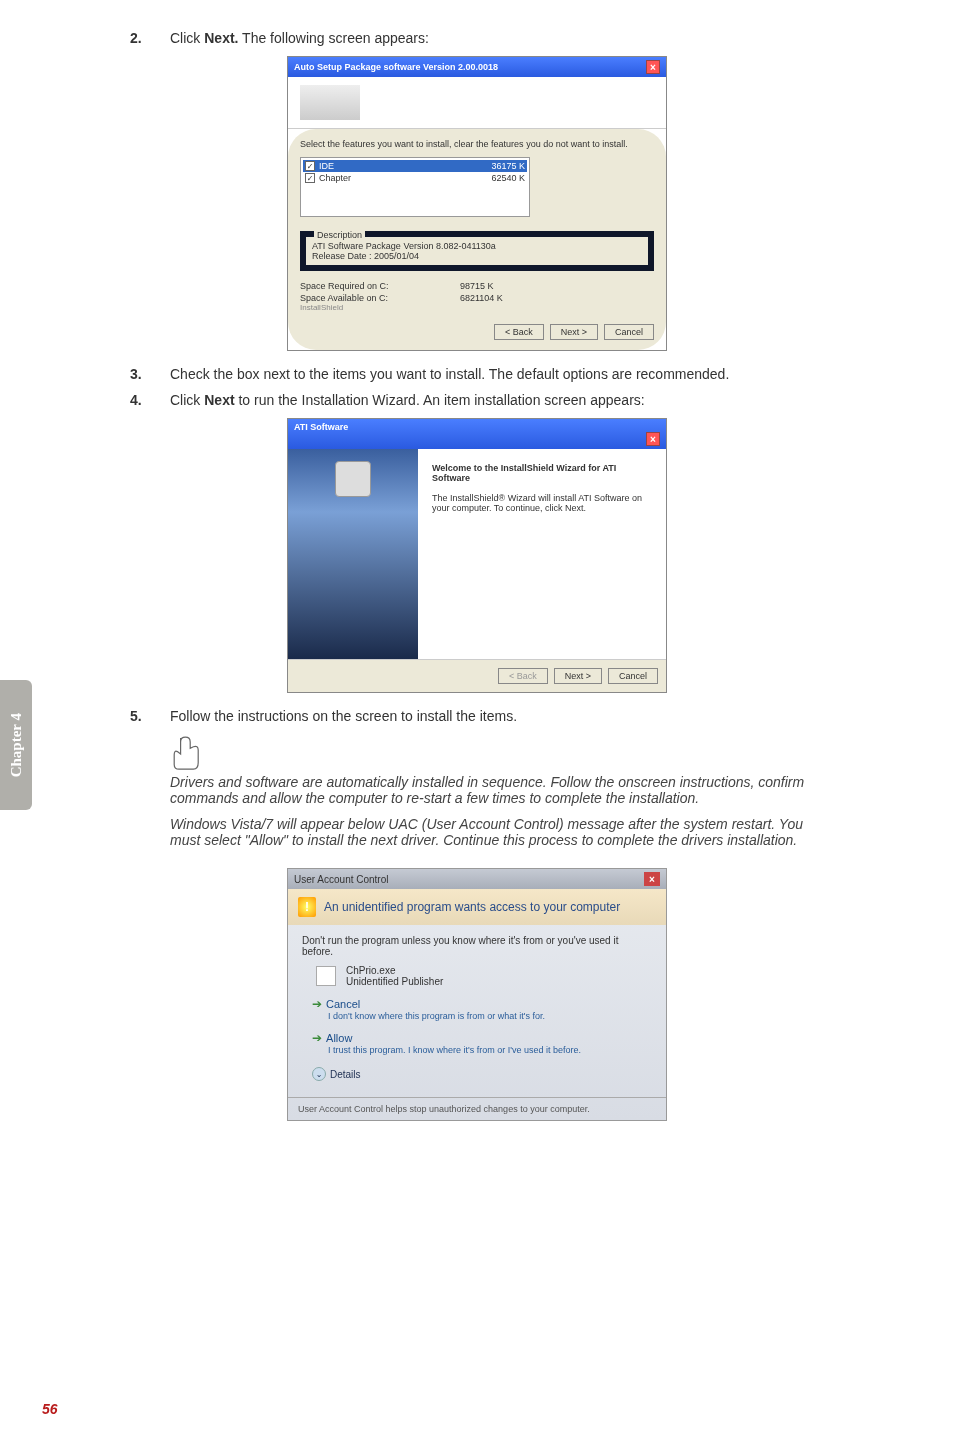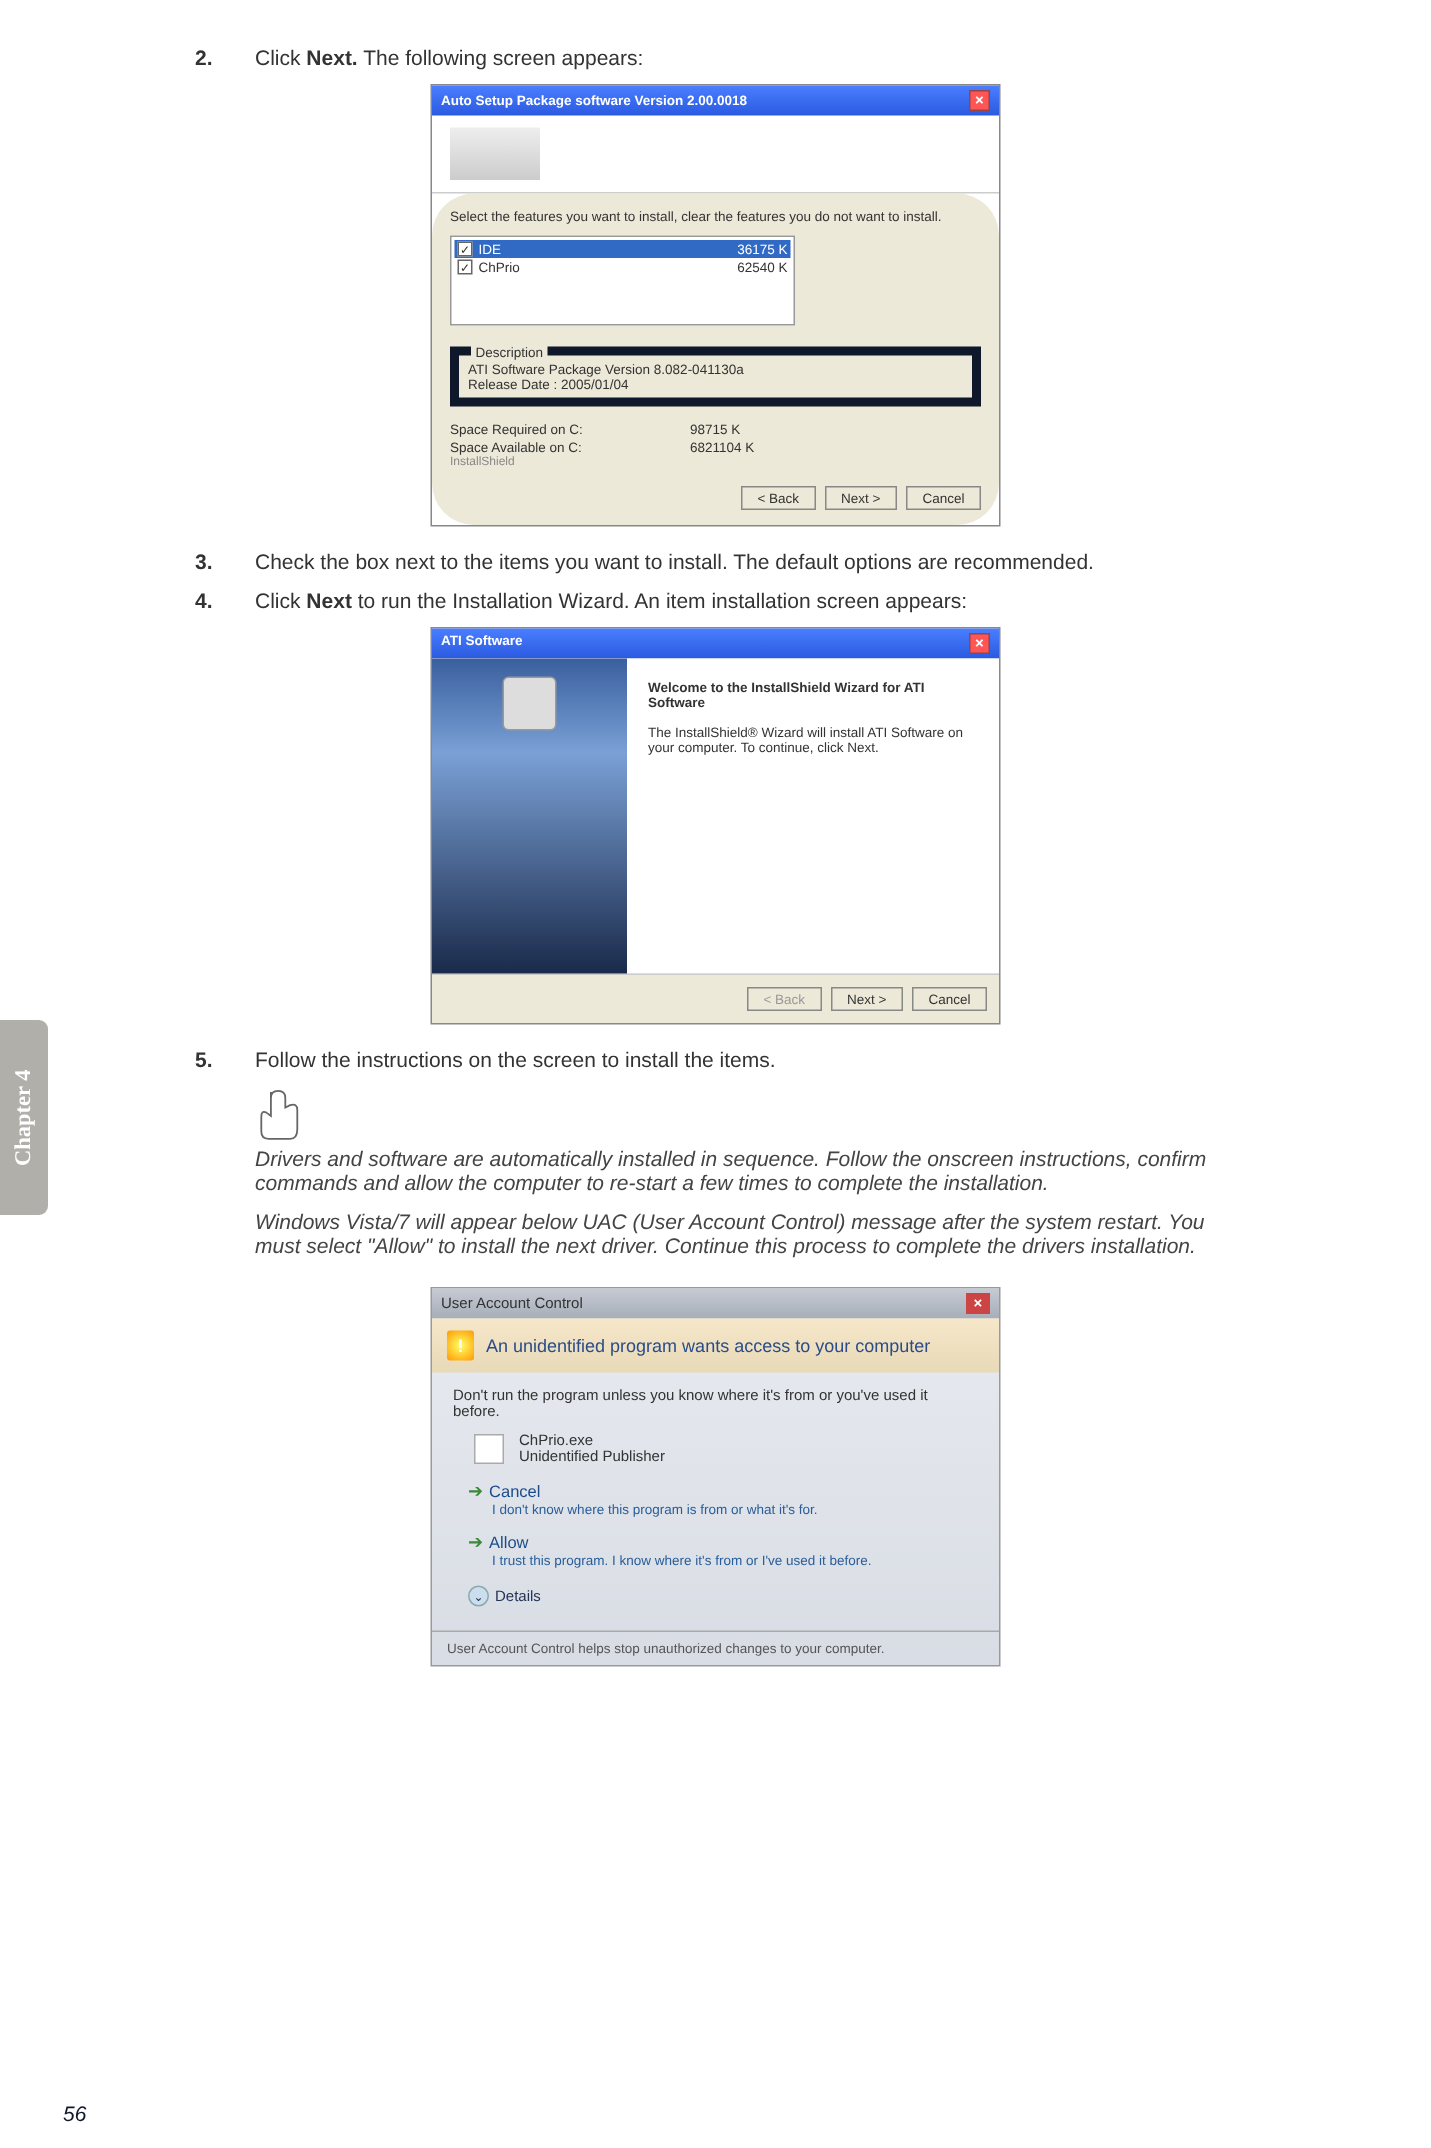--- a/index.html
+++ b/index.html
@@ -28,21 +28,21 @@
   .cb { width: 10px; height: 10px; border: 1px solid #666; background: #fff; margin-right: 4px; display: flex; align-items: center; justify-content: center; font-size: 8px; color: #333; }
   .feature-row .name { flex: 1; }
   .desc-box { border: 6px solid #0f172a; margin-top: 14px; padding: 4px 6px; position: relative; }
   .desc-box .lab { position: absolute; top: -7px; left: 8px; background: #ece9d8; padding: 0 3px; }
   .space { margin-top: 10px; display: flex; }
   .btnrow { display: flex; justify-content: flex-end; gap: 6px; margin-top: 12px; }
   .btn { border: 1px solid #888; background: #ece9d8; padding: 2px 10px; font-size: 9px; }
 
   
   .dlg2 { width: 380px; margin: 5px auto 15px; border: 1px solid #888; font-size: 9px; color: #333; }
-  .dlg2 .titlebar { background: linear-gradient(#4a7eff, #2a5ae0); color: #fff; padding: 3px 6px; font-weight: bold; display: flex; }
+  .dlg2 .titlebar { background: linear-gradient(#4a7eff, #2a5ae0); color: #fff; padding: 3px 6px; font-weight: bold; display: flex; flex-direction: column; }
   .dlg2 .titlebar .x { margin-left: auto; width: 14px; height: 14px; background: #f55; color: #fff; display: flex; align-items: center; justify-content: center; border: 1px solid #944; font-size: 10px; }
   .dlg2 .body { display: flex; background: #fff; }
   .dlg2 .sideimg { width: 130px; height: 210px; background: linear-gradient(180deg, #3a5f9e 0%, #7aa0d6 30%, #1a2a4a 100%); display:flex; align-items:flex-start; justify-content:center; padding-top:12px; }
   .dlg2 .sideimg .icon { width: 36px; height: 36px; background: #ddd; border:1px solid #999; border-radius:4px; }
   .dlg2 .content { flex: 1; padding: 14px; }
   .dlg2 .footer { background: #ece9d8; padding: 8px; display: flex; justify-content: flex-end; gap: 6px; border-top: 1px solid #ccc; }
 
   
   .note { display: flex; margin: 5px 80px 10px 120px; font-style: italic; font-size: 14px; color: #444; flex-direction: column; }
   .hand { width: 34px; height: 40px; margin-right: 12px; flex-shrink: 0; }
@@ -59,21 +59,21 @@
   .uac .progicon { width: 20px; height: 20px; border: 1px solid #aaa; background: #fff; }
   .uac .opt { margin: 10px 0 0 10px; }
   .uac .opt .arrow { color: #3a8a3a; font-size: 12px; margin-right: 4px; }
   .uac .opt .title { color: #1a4d8a; font-size: 11px; }
   .uac .opt .desc { color: #2a5d9a; font-size: 9px; margin-left: 16px; }
   .uac .details { margin: 12px 0 6px 10px; display: flex; align-items: center; gap: 4px; color: #235; font-size: 10px; }
   .uac .chev { width: 14px; height: 14px; border: 1px solid #8aa; border-radius: 50%; display:flex; align-items:center; justify-content:center; background:#cde; font-size:8px; }
   .uac .footer { border-top: 1px solid #aaa; padding: 6px 10px; font-size: 9px; color: #555; }
 
   .manual-title { text-align: center; font-weight: 900; font-size: 28px; color: #595850; letter-spacing: -0.5px; font-family: Arial, sans-serif; margin-top: 40px; }
-  .pagenum { position: absolute; bottom: 15px; left: 42px; font-weight: normal; font-style: italic; font-size: 14px; color: #0f172a; }
+  .pagenum { position: absolute; bottom: 15px; left: 42px; font-weight: bold; font-style: italic; font-size: 14px; color: #b91c1c; }
 </style>
 </head>
 <body>
 
 <div class="chapter-tab">
     <span>Chapter 4</span>
   </div>
 
 <div class="page">
 
@@ -95,21 +95,21 @@
     <div class="body">
       <div style="margin-bottom:8px;">Select the features you want to install, clear the features you do not want to install.</div>
       <div class="feature-list">
         <div class="feature-row sel">
           <div class="cb">✓</div>
           <span class="name">IDE</span>
           <span>36175 K</span>
         </div>
         <div class="feature-row">
           <div class="cb">✓</div>
-          <span class="name">ChPrio</span>
+          <span class="name">Chapter</span>
           <span>62540 K</span>
         </div>
         <div style="height:30px;"></div>
       </div>
       <div class="desc-box">
         <span class="lab">Description</span>
         <div>ATI Software Package Version 8.082-041130a</div>
         <div>Release Date : 2005/01/04</div>
       </div>
       <div class="space">

